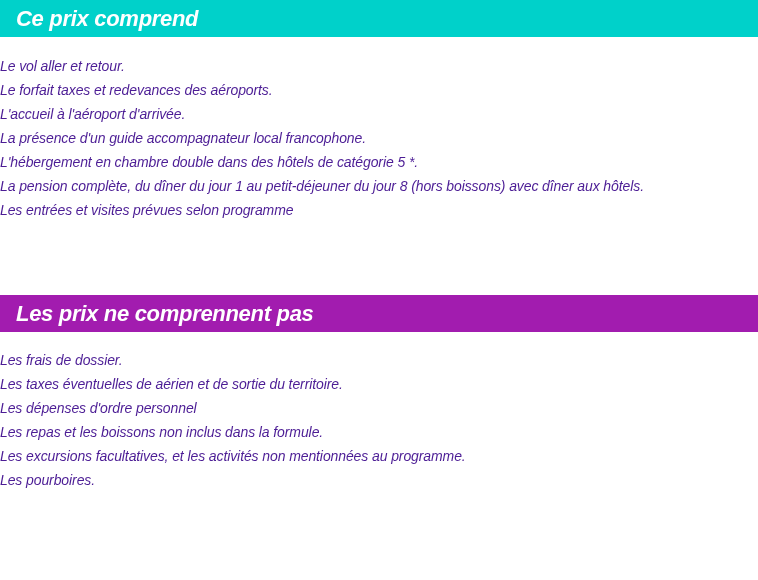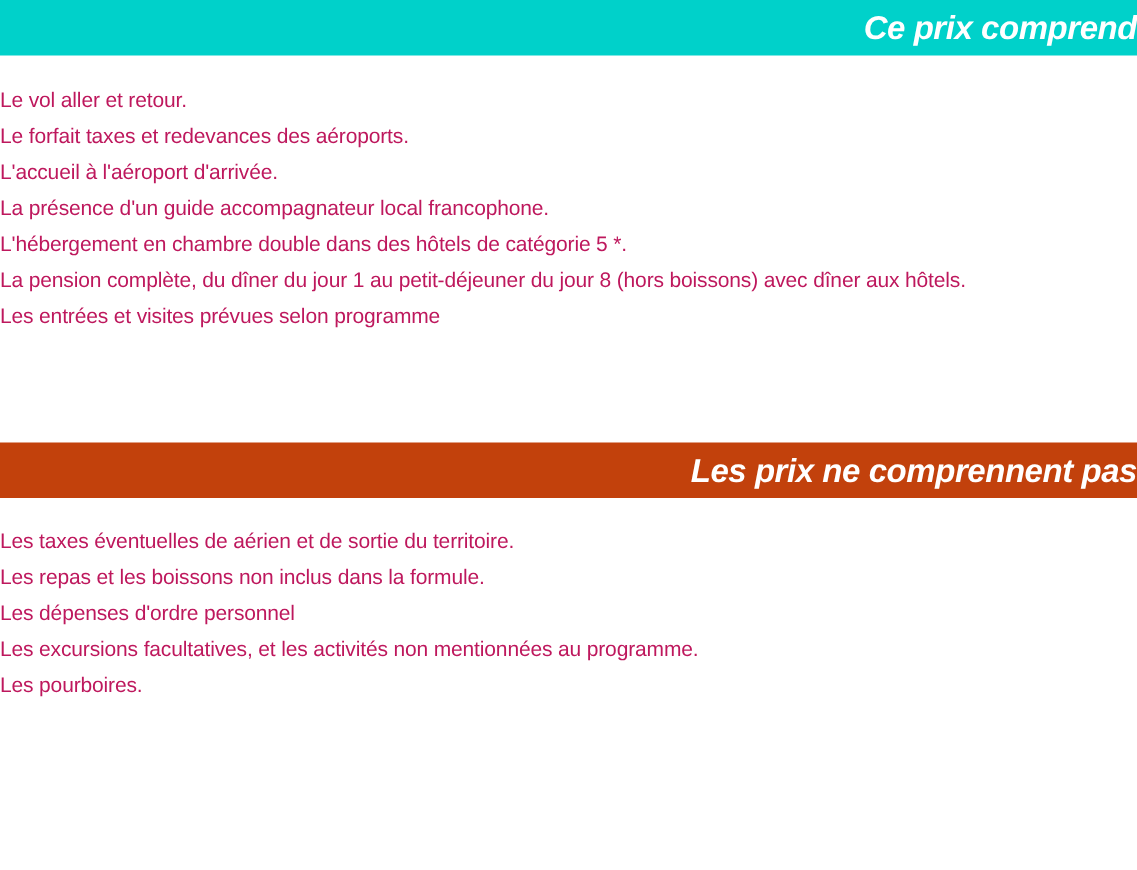--- a/index.html
+++ b/index.html
@@ -19,40 +19,40 @@
       left: 0;
       width: 758px;
     }
     .section-header {
       background: #00d1ca;
       height: 37px;
       box-sizing: border-box;
       padding-left: 16px;
       display: flex;
       align-items: center;
-      justify-content: flex-end;
     }
     .section-title {
       color: #ffffff;
       font-style: italic;
       font-weight: bold;
       font-size: 22px;
       letter-spacing: -0.3px;
       line-height: 1;
       margin: 0;
       padding-top: 1px;
     }
     .item-list {
       list-style: none;
       margin: 0;
       padding: 0;
     }
     .item {
+      font-style: italic;
       font-size: 14px;
-      color: #be185d;
+      color: #4c1d95;
       height: 24px;
       line-height: 24px;
       white-space: nowrap;
       letter-spacing: -0.1px;
     }
     #section-included { top: 0; }
     #section-included .item-list { margin-top: 17px; }
     #section-excluded { top: 295px; }
     #section-excluded .item-list { margin-top: 16px; }
   </style>
@@ -68,23 +68,24 @@
     <li class="item">Le forfait taxes et redevances des aéroports.</li>
     <li class="item">L'accueil à l'aéroport d'arrivée.</li>
     <li class="item">La présence d'un guide accompagnateur local francophone.</li>
     <li class="item">L'hébergement en chambre double dans des hôtels de catégorie 5 *.</li>
     <li class="item">La pension complète, du dîner du jour 1 au petit-déjeuner du jour 8 (hors boissons) avec dîner aux hôtels.</li>
     <li class="item">Les entrées et visites prévues selon programme</li>
   </ul>
 </div>
 
 <div class="section" id="section-excluded">
-  <div class="section-header" style="background: #c2410c;">
+  <div class="section-header" style="background: #a21caf;">
     <h2 class="section-title">Les prix ne comprennent pas</h2>
   </div>
   <ul class="item-list">
+    <li class="item">Les frais de dossier.</li>
     <li class="item">Les taxes éventuelles de aérien et de sortie du territoire.</li>
+    <li class="item">Les dépenses d'ordre personnel</li>
     <li class="item">Les repas et les boissons non inclus dans la formule.</li>
-    <li class="item">Les dépenses d'ordre personnel</li>
     <li class="item">Les excursions facultatives, et les activités non mentionnées au programme.</li>
     <li class="item">Les pourboires.</li>
   </ul>
 </div>
 
 </body></html>

